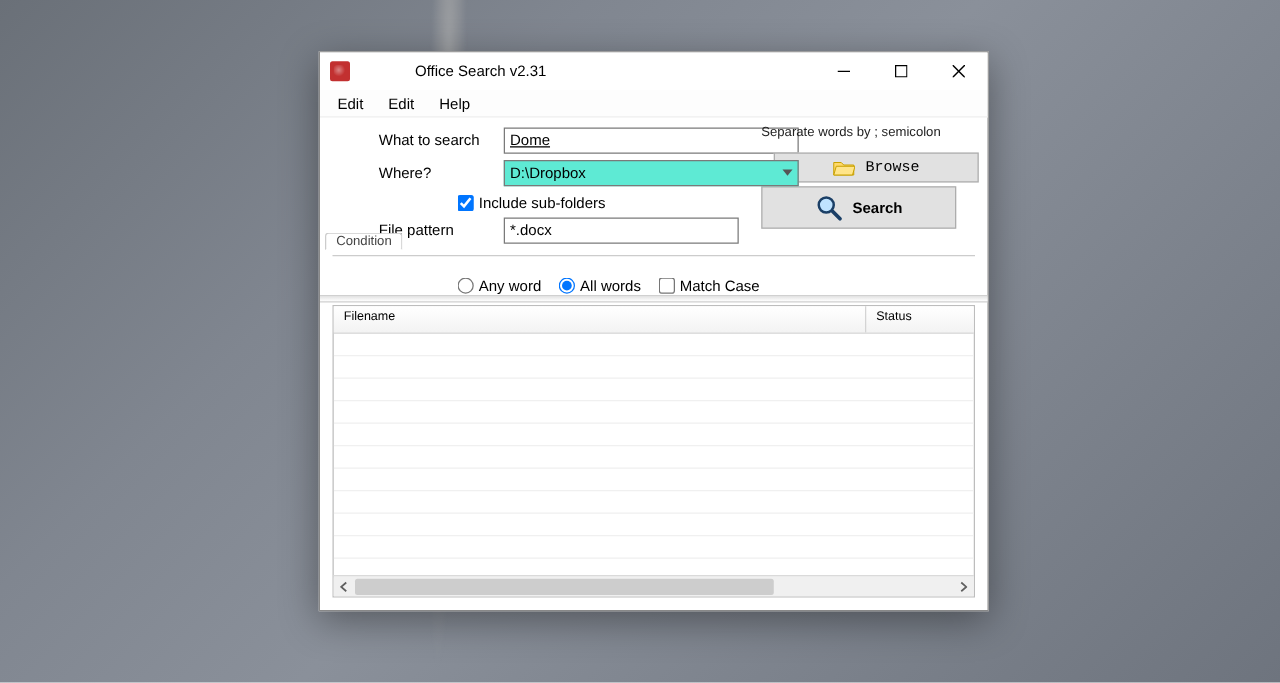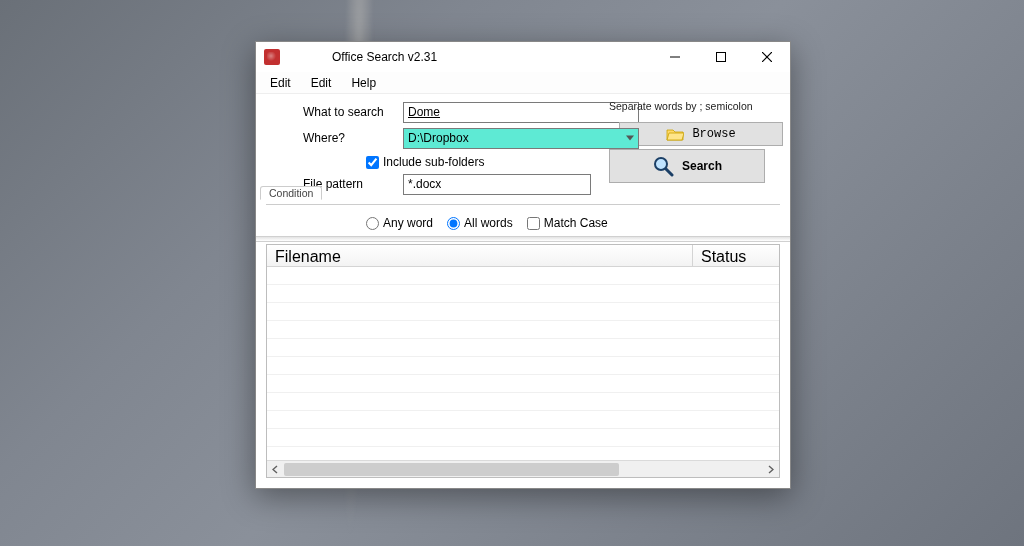--- a/index.html
+++ b/index.html
@@ -84,29 +84,29 @@
   .ck-wrap input[type=checkbox], .radio-wrap input[type=radio] { margin: 0; }
   .sub-row { margin-left: 100px; height: 20px; display:flex; align-items:center; }
   .pattern-row .input-text { width: 188px; }
   .condition-tab {
     position: absolute; left: 4px; top: 92px; font-size: 10.5px; color:#444;
     border: 1px solid #ccc; border-bottom: 1px solid #fff;
     border-radius: 3px 3px 0 0; padding: 0 8px 0 8px; background:#fff;
   }
   .condition-box {
     margin-top: 8px; border-top: 1px solid #ccc; padding-top: 22px;
-    display:flex; align-items:flex-end; gap: 14px; padding-left: 100px;
+    display:flex; align-items:center; gap: 14px; padding-left: 100px;
     height: 26px;
   }
   .radio-wrap { display:inline-flex; align-items:center; gap:4px; }
   
   .ridge { height: 6px; margin: 6px 0 2px 0; background: linear-gradient(#e3e3e3,#fff); border-top:1px solid #d0d0d0; border-bottom:1px solid #d0d0d0; }
   
   .results { flex: 1; margin: 0 10px 10px 10px; display:flex; flex-direction:column; border:1px solid #bdbdbd; background:#fff; position:relative; }
-  .res-head { display:flex; height:22px; border-bottom:1px solid #d4d4d4; font-size:16px; background:linear-gradient(#fff,#f3f3f3); }
+  .res-head { display:flex; height:22px; border-bottom:1px solid #d4d4d4; font-size:10px; background:linear-gradient(#fff,#f3f3f3); }
   .res-head .col { padding:3px 8px; border-right:1px solid #d4d4d4; }
   .res-head .col:last-child { border-right:none; }
   .col-file { flex:1; }
   .col-status { width: 86px; flex:0 0 86px; }
   .res-body { flex:1; overflow:hidden; position:relative; }
   .gridline { height: 18px; border-bottom: 1px solid #f0f0f0; }
   .hscroll {
     height: 17px; background:#f0f0f0; display:flex; align-items:center;
     border-top:1px solid #dadada;
   }

